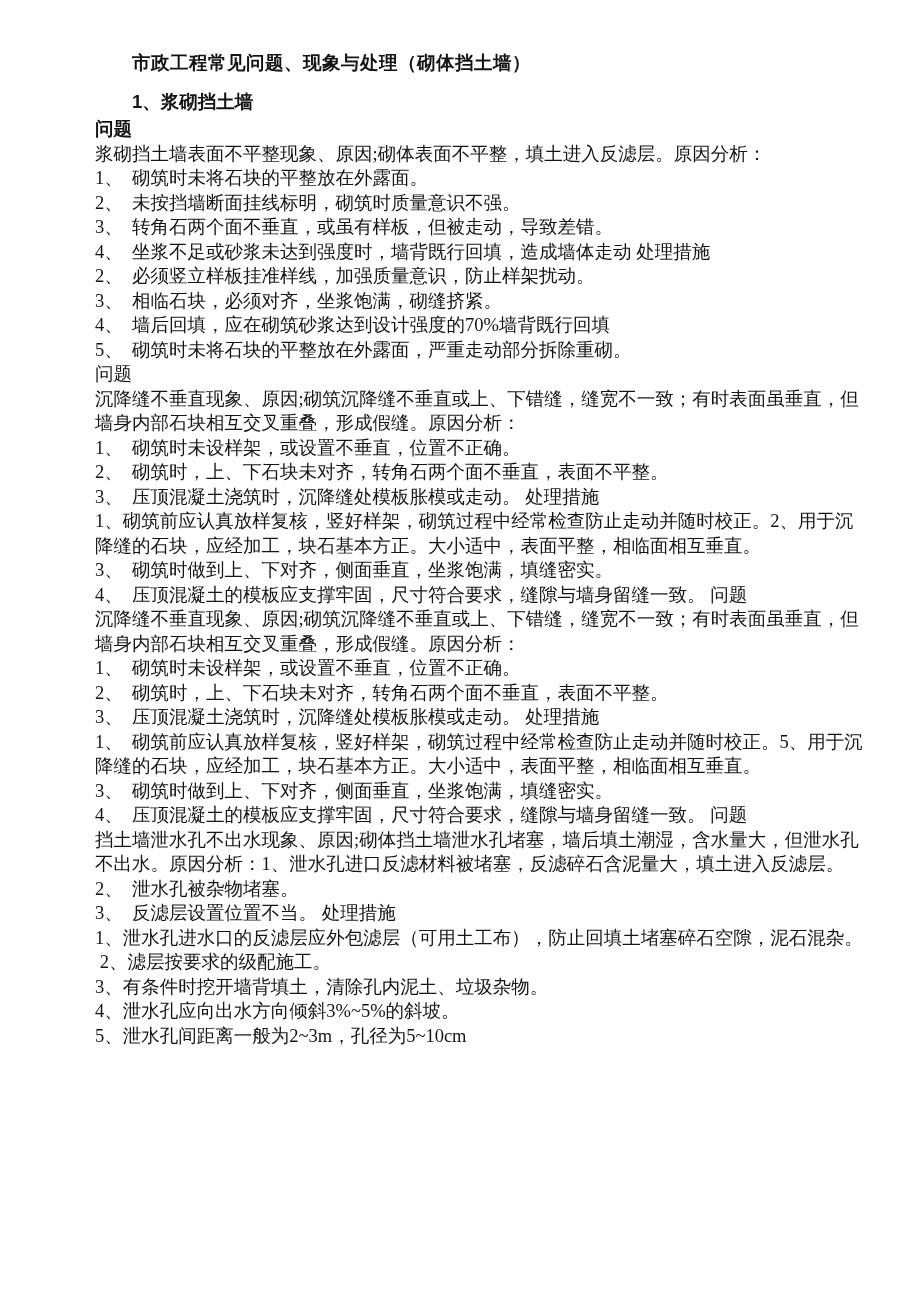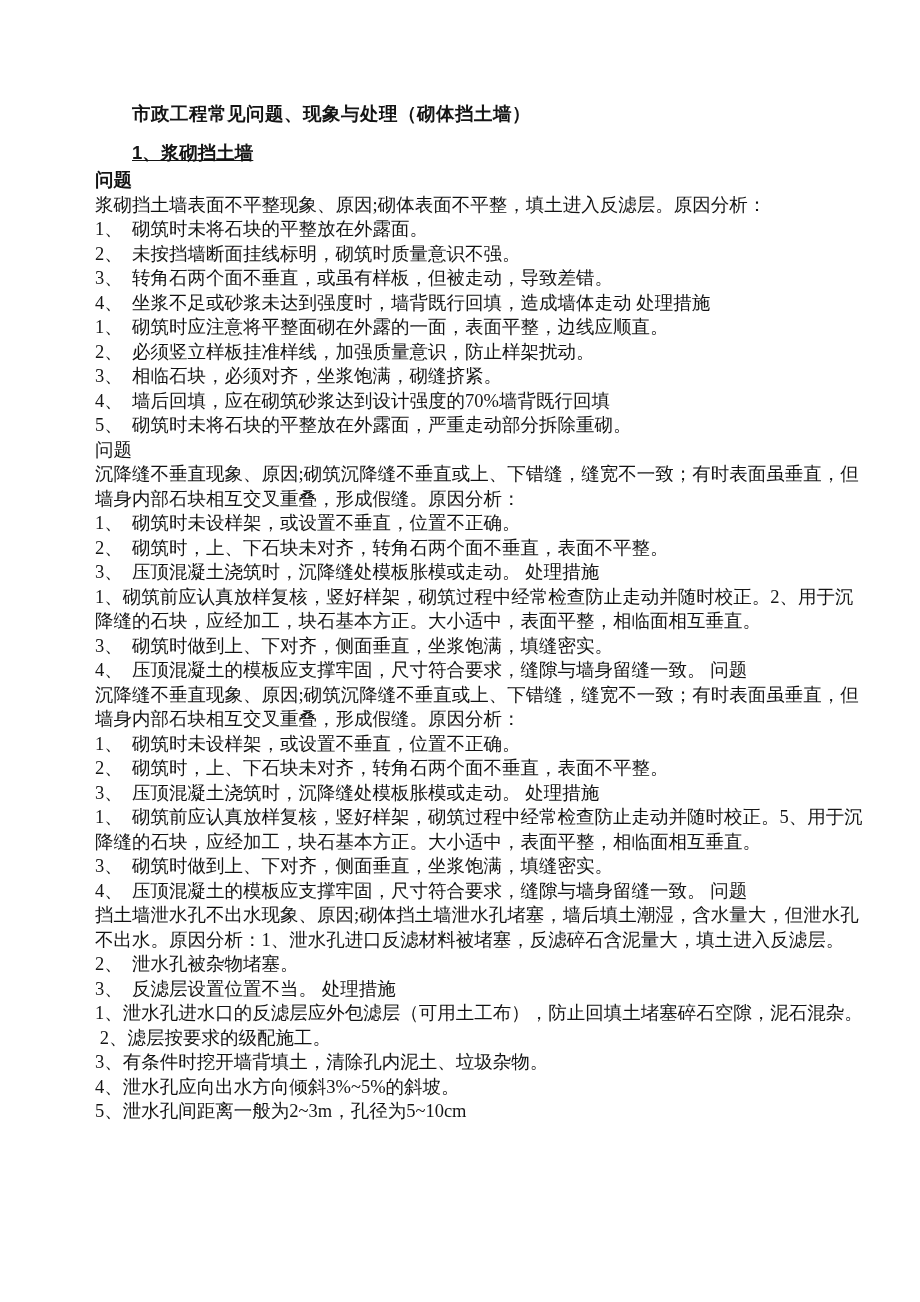--- a/index.html
+++ b/index.html
@@ -6,21 +6,21 @@
     margin: 0;
     padding: 0;
     background: #ffffff;
   }
   .page {
     position: relative;
     width: 920px;
     height: 1302px;
     background: #ffffff;
     box-sizing: border-box;
-    padding: 101px 50px 0 95px;
+    padding: 50px 50px 0 95px;
     overflow: hidden;
   }
   .doc {
     color: #141414;
     font-family: "Liberation Serif", "DejaVu Serif", serif;
     font-size: 18.5px;
     line-height: 24.5px;
   }
   .line {
     white-space: pre-wrap;
@@ -37,41 +37,39 @@
     line-height: 26px;
     margin-bottom: 13px;
     letter-spacing: 0.5px;
   }
   .line.subtitle {
     font-family: "Liberation Sans", "DejaVu Sans", sans-serif;
     font-weight: 700;
     padding-left: 37px;
     line-height: 26px;
     margin-bottom: 2px;
-    text-decoration: underline;
   }
   .line.heading {
     font-family: "Liberation Sans", "DejaVu Sans", sans-serif;
     font-weight: 700;
   }
 </style>
 </head>
 <body>
 
 <div class="page">
   <div class="doc" id="doc-content">
       <div class="line title"><span class="txt">市政工程常见问题、现象与处理（砌体挡土墙）</span></div>
       <div class="line subtitle"><span class="txt">1、浆砌挡土墙</span></div>
       <div class="line heading"><span class="txt">问题</span></div>
       <div class="line body"><span class="txt">浆砌挡土墙表面不平整现象、原因;砌体表面不平整，填土进入反滤层。原因分析：</span></div>
       <div class="line item"><span class="num">1、</span><span class="txt">砌筑时未将石块的平整放在外露面。</span></div>
       <div class="line item"><span class="num">2、</span><span class="txt">未按挡墙断面挂线标明，砌筑时质量意识不强。</span></div>
       <div class="line item"><span class="num">3、</span><span class="txt">转角石两个面不垂直，或虽有样板，但被走动，导致差错。</span></div>
       <div class="line item"><span class="num">4、</span><span class="txt">坐浆不足或砂浆未达到强度时，墙背既行回填，造成墙体走动 处理措施</span></div>
-      <div class="line item"><span class="num">1、</span><span class="txt">砌筑时应注意将平整面砌在外露的一面，表面平整，边线应顺直。</span></div>
       <div class="line item"><span class="num">2、</span><span class="txt">必须竖立样板挂准样线，加强质量意识，防止样架扰动。</span></div>
       <div class="line item"><span class="num">3、</span><span class="txt">相临石块，必须对齐，坐浆饱满，砌缝挤紧。</span></div>
       <div class="line item"><span class="num">4、</span><span class="txt">墙后回填，应在砌筑砂浆达到设计强度的70%墙背既行回填</span></div>
       <div class="line item"><span class="num">5、</span><span class="txt">砌筑时未将石块的平整放在外露面，严重走动部分拆除重砌。</span></div>
       <div class="line body"><span class="txt">问题</span></div>
       <div class="line body"><span class="txt">沉降缝不垂直现象、原因;砌筑沉降缝不垂直或上、下错缝，缝宽不一致；有时表面虽垂直，但</span></div>
       <div class="line body"><span class="txt">墙身内部石块相互交叉重叠，形成假缝。原因分析：</span></div>
       <div class="line item"><span class="num">1、</span><span class="txt">砌筑时未设样架，或设置不垂直，位置不正确。</span></div>
       <div class="line item"><span class="num">2、</span><span class="txt">砌筑时，上、下石块未对齐，转角石两个面不垂直，表面不平整。</span></div>
       <div class="line item"><span class="num">3、</span><span class="txt">压顶混凝土浇筑时，沉降缝处模板胀模或走动。 处理措施</span></div>

